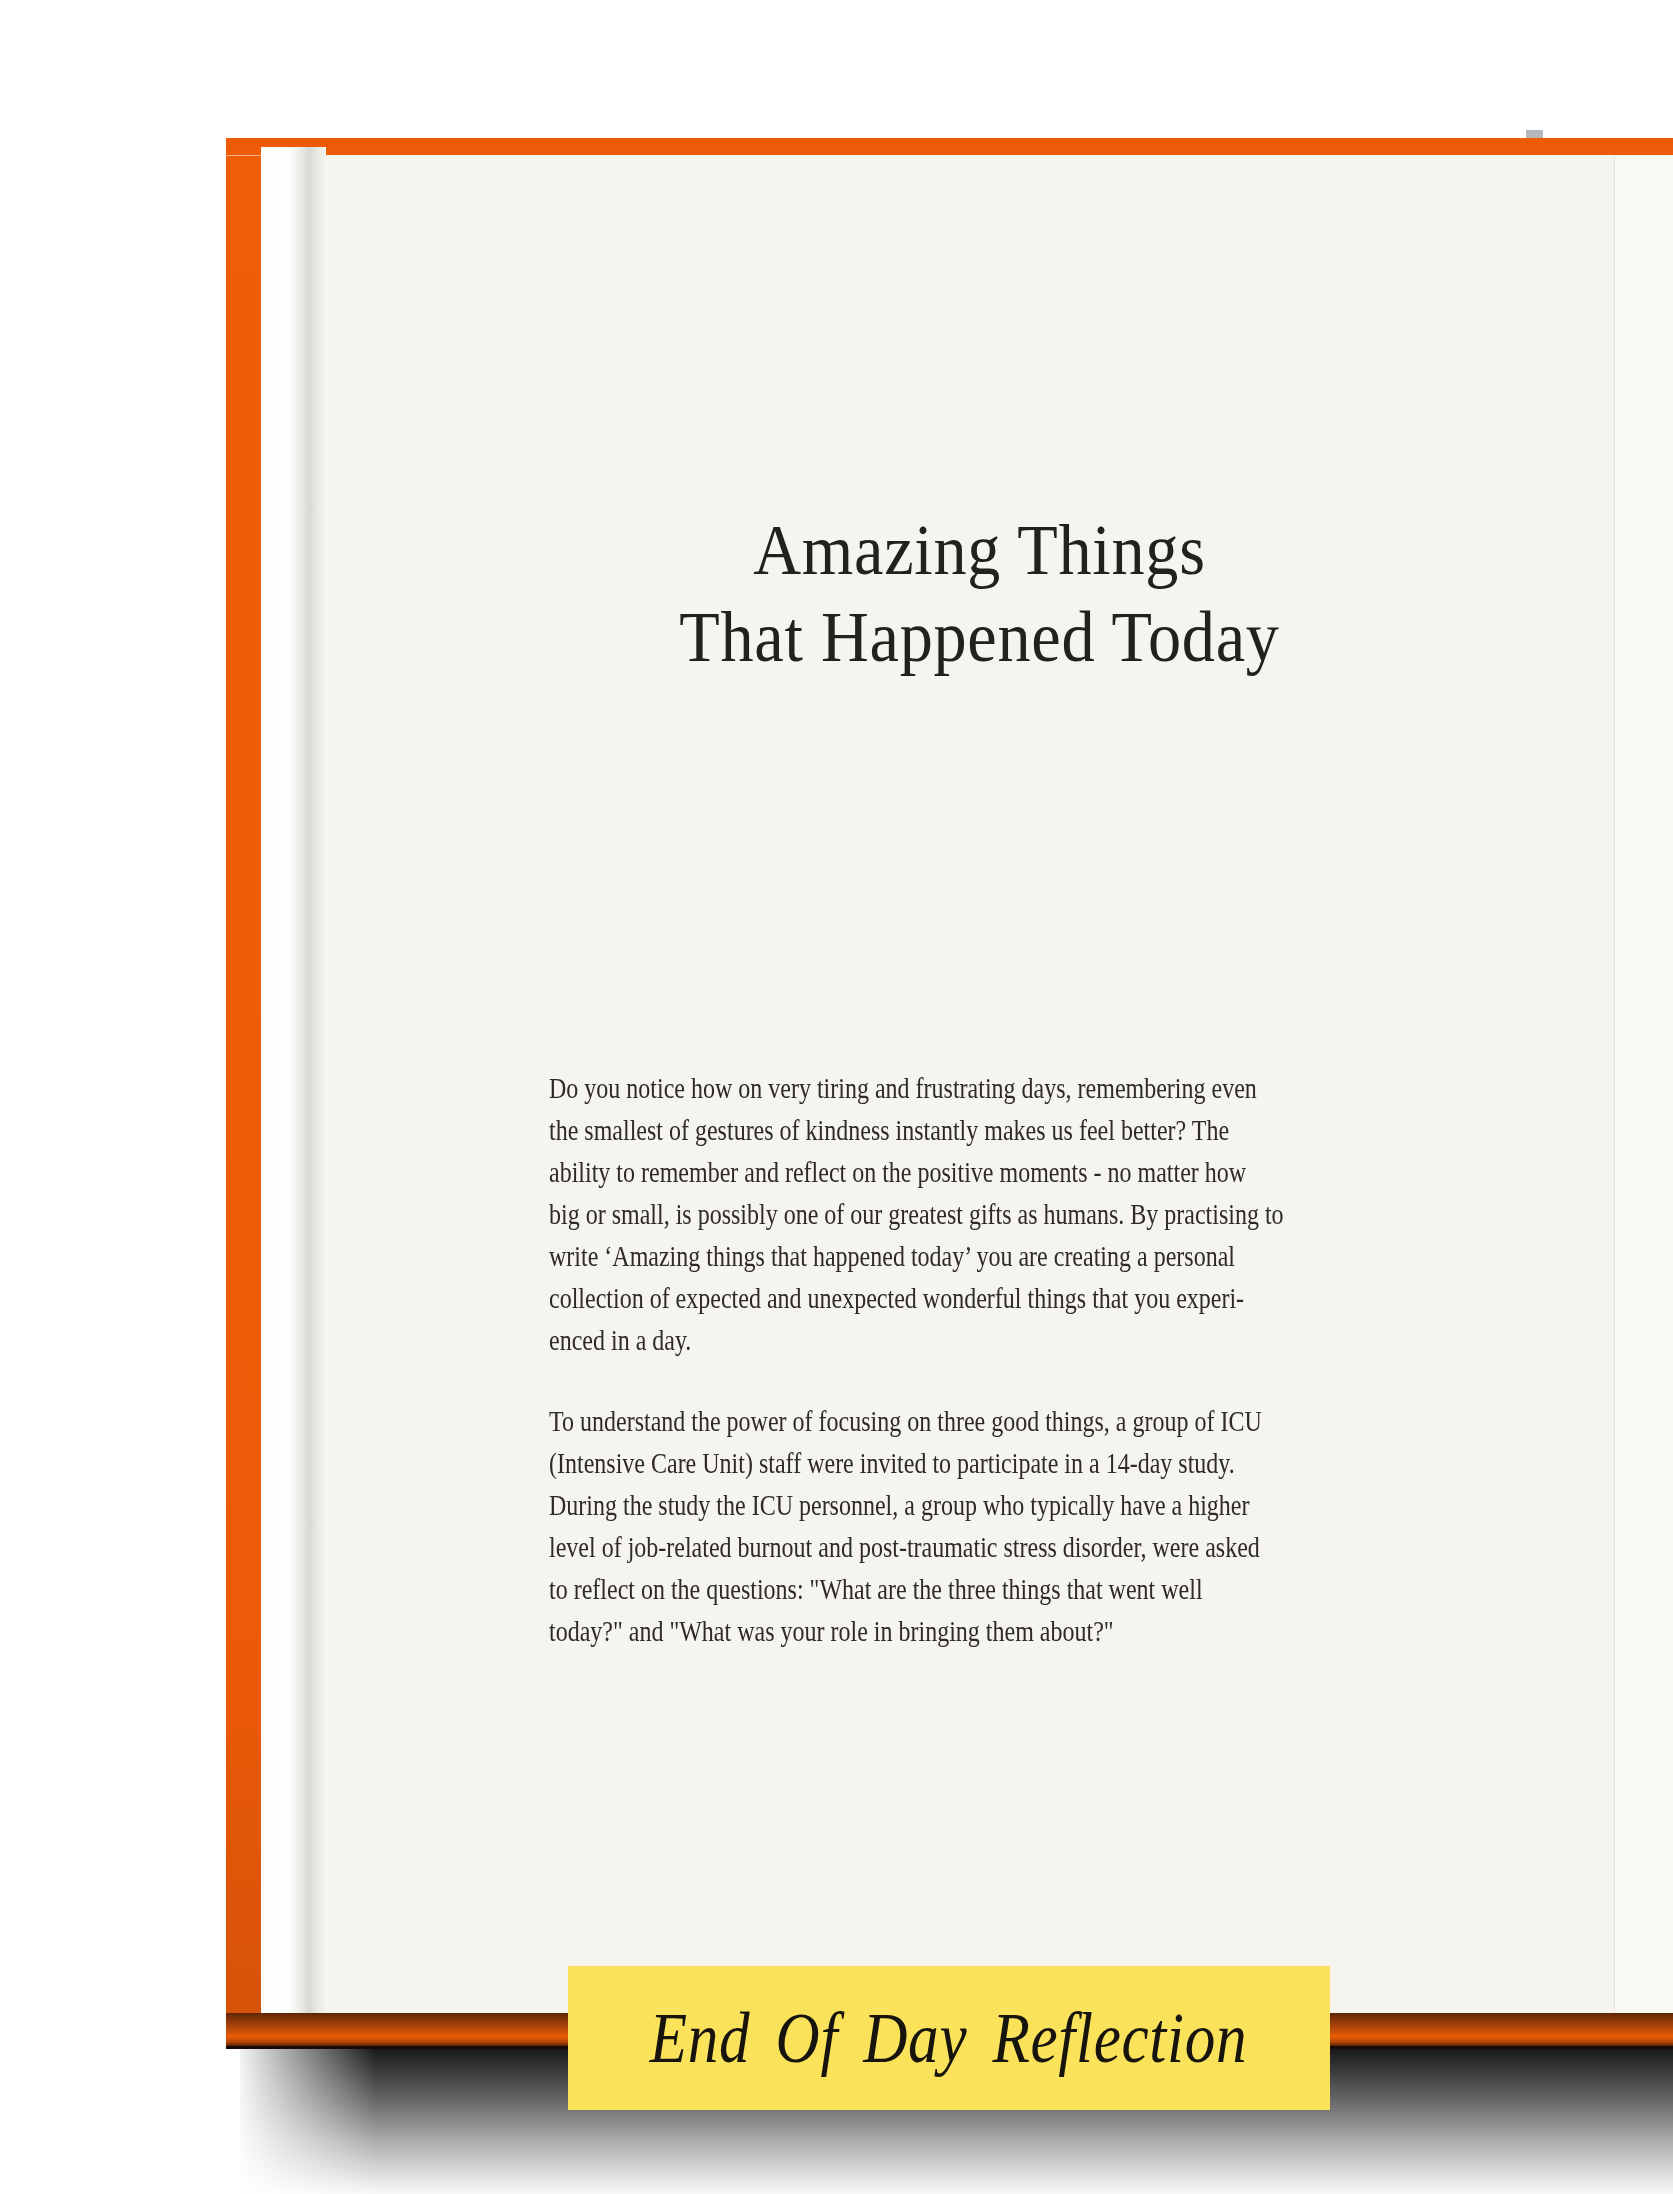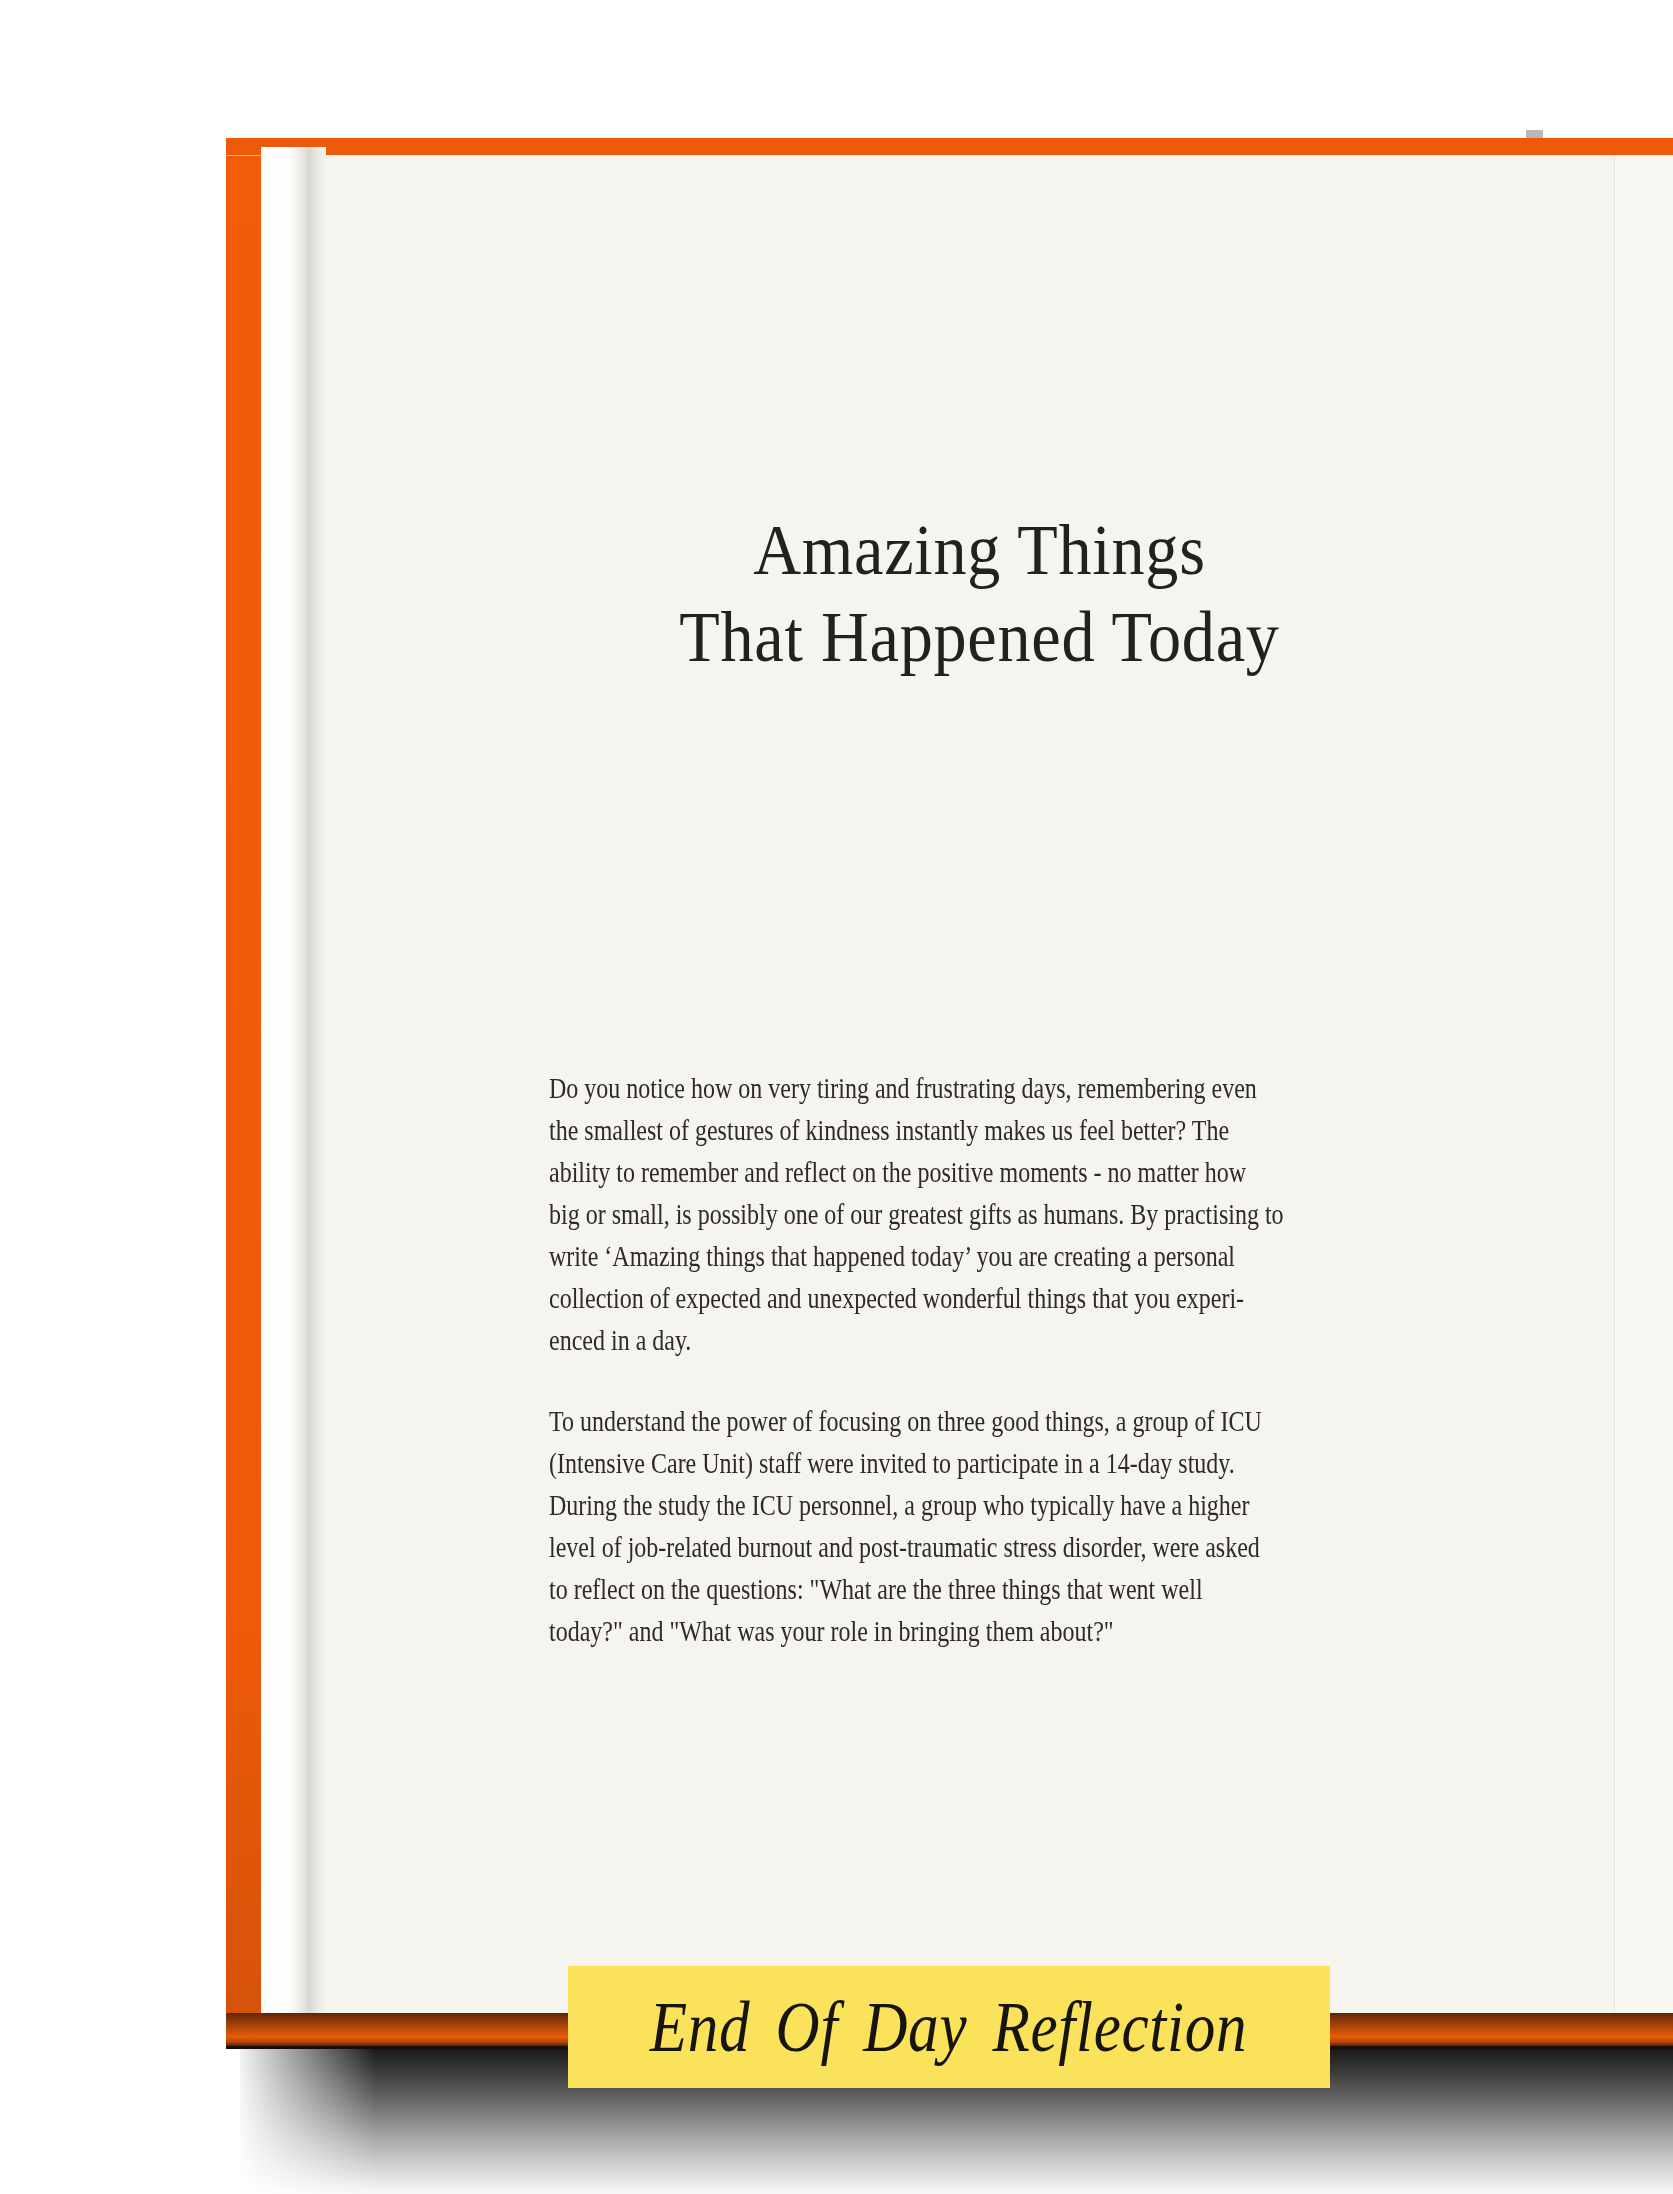--- a/index.html
+++ b/index.html
@@ -61,21 +61,21 @@
   .body-text{
     position:absolute;top:912px;left:0;width:100%;
     font-size:30px;line-height:42px;color:#2e2b26;
     transform:scaleX(.80);transform-origin:0 0;
   }
   .body-text .line{white-space:nowrap;}
   .para2{margin-top:39px;}
 
   
   .banner{
-    position:absolute;left:568px;top:1966px;width:762px;height:122px;
+    position:absolute;left:568px;top:1966px;width:762px;height:144px;
     background:#fbe25b;z-index:6;
     display:flex;align-items:center;justify-content:center;
   }
   .banner-label{
     font-style:italic;font-weight:400;font-size:72px;color:#17140d;
     letter-spacing:0.8px;word-spacing:.15em;
     transform:scaleX(.85);white-space:nowrap;
   }
 </style>
 </head>

